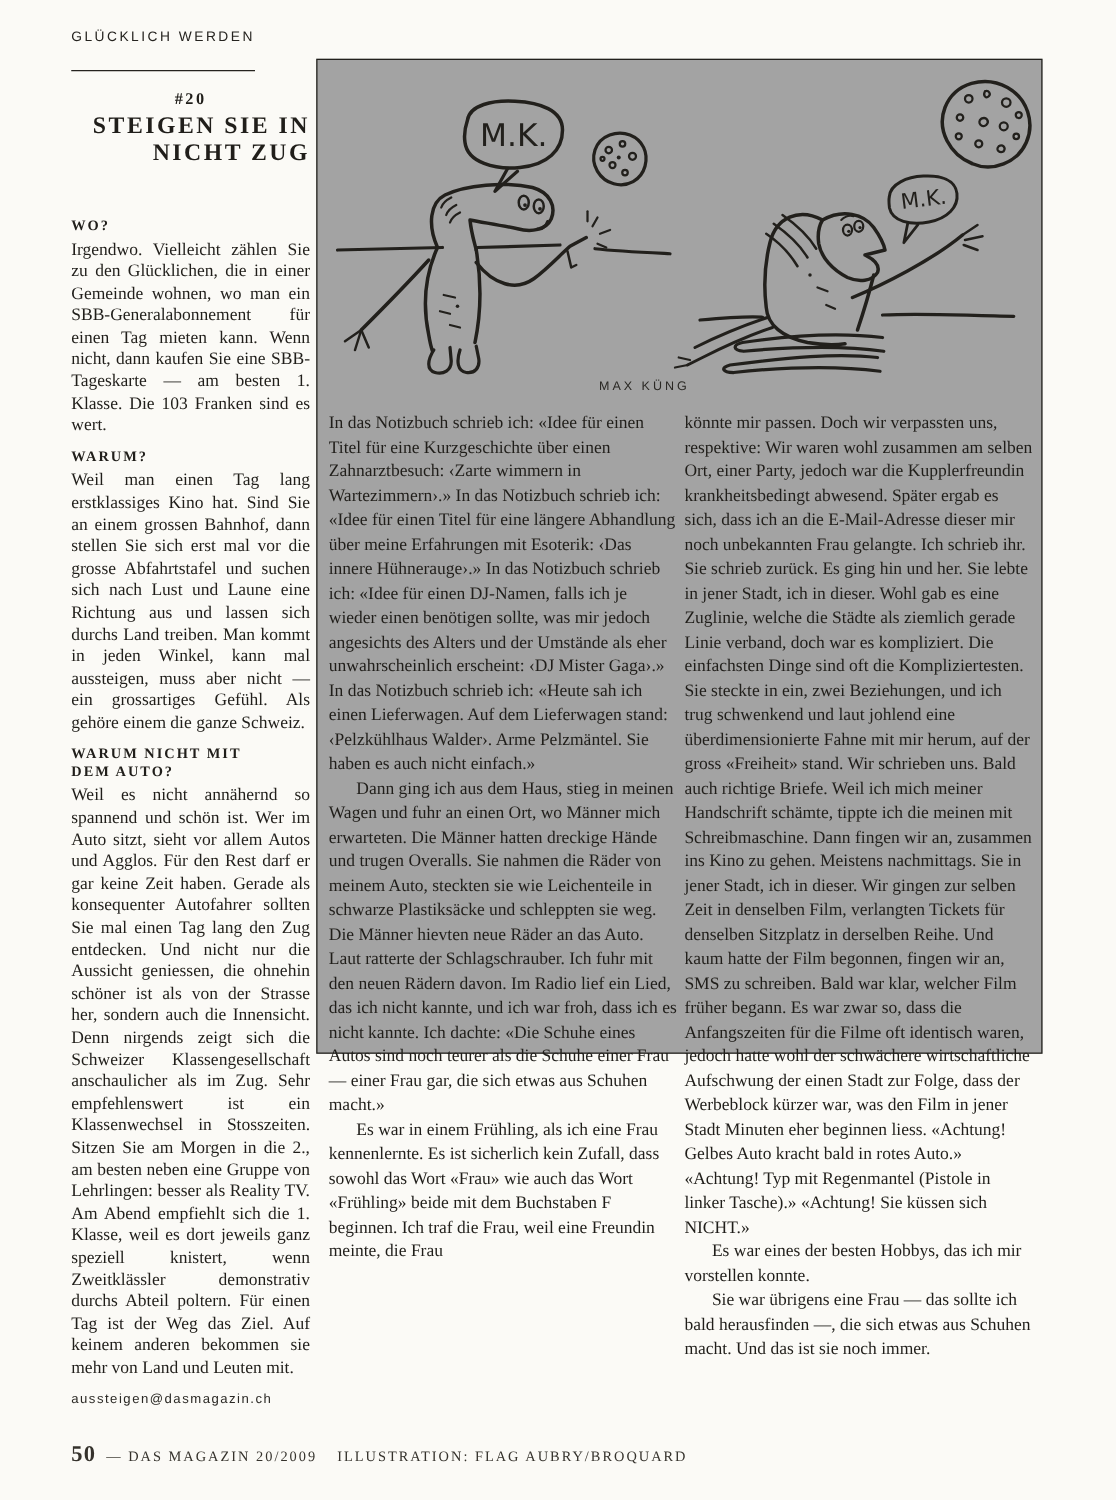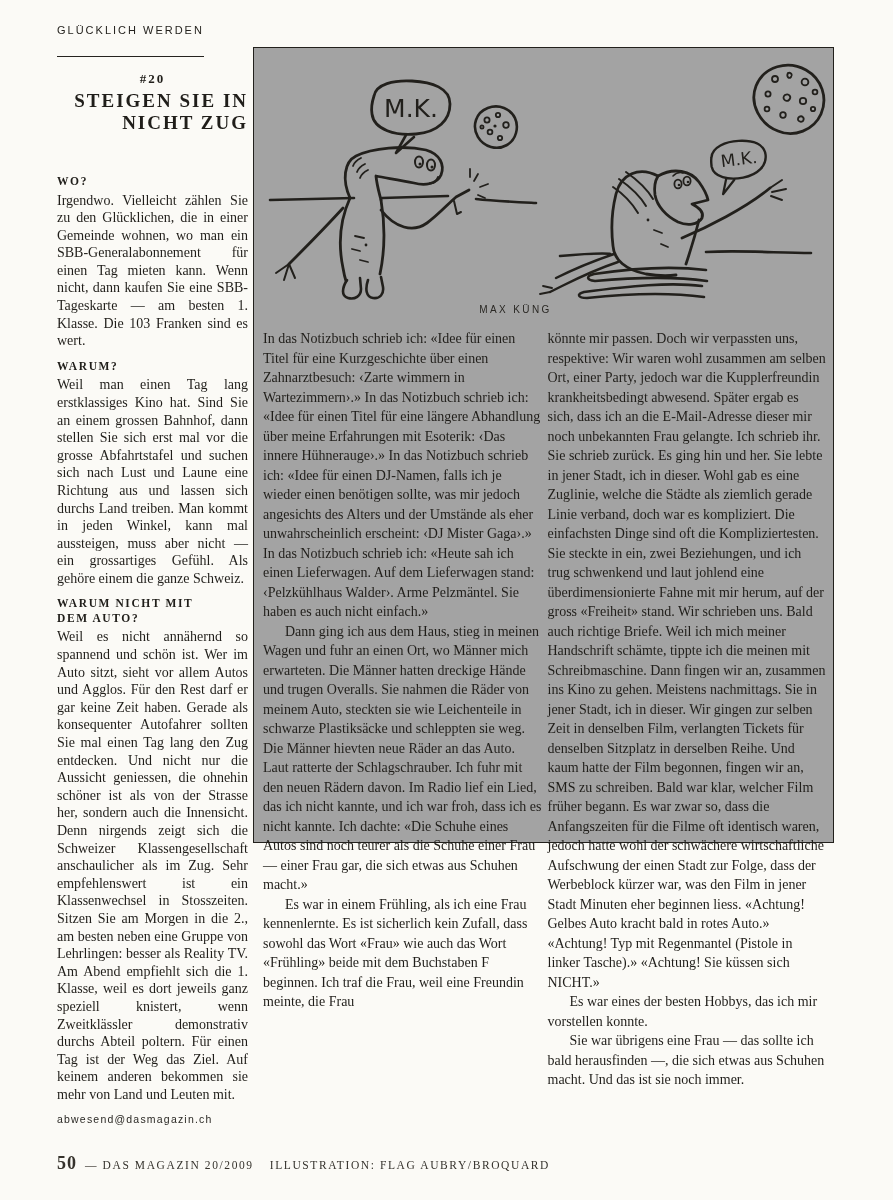--- a/index.html
+++ b/index.html
@@ -87,21 +87,21 @@
     <p class="sec-body">Irgendwo. Vielleicht zählen Sie zu den Glücklichen, die in einer Gemeinde wohnen, wo man ein SBB-Generalabonnement für einen Tag mieten kann. Wenn nicht, dann kaufen Sie eine SBB-Tageskarte — am besten 1. Klasse. Die 103 Franken sind es wert.</p>
   </div>
   <div>
     <div class="sec-head">WARUM?</div>
     <p class="sec-body">Weil man einen Tag lang erstklassiges Kino hat. Sind Sie an einem grossen Bahnhof, dann stellen Sie sich erst mal vor die grosse Abfahrtstafel und suchen sich nach Lust und Laune eine Richtung aus und lassen sich durchs Land treiben. Man kommt in jeden Winkel, kann mal aussteigen, muss aber nicht — ein grossartiges Gefühl. Als gehöre einem die ganze Schweiz.</p>
   </div>
   <div>
     <div class="sec-head">WARUM NICHT MIT DEM AUTO?</div>
     <p class="sec-body">Weil es nicht annähernd so spannend und schön ist. Wer im Auto sitzt, sieht vor allem Autos und Agglos. Für den Rest darf er gar keine Zeit haben. Gerade als konsequenter Autofahrer sollten Sie mal einen Tag lang den Zug entdecken. Und nicht nur die Aussicht geniessen, die ohnehin schöner ist als von der Strasse her, sondern auch die Innensicht. Denn nirgends zeigt sich die Schweizer Klassengesellschaft anschaulicher als im Zug. Sehr empfehlenswert ist ein Klassenwechsel in Stosszeiten. Sitzen Sie am Morgen in die 2., am besten neben eine Gruppe von Lehrlingen: besser als Reality TV. Am Abend empfiehlt sich die 1. Klasse, weil es dort jeweils ganz speziell knistert, wenn Zweitklässler demonstrativ durchs Abteil poltern. Für einen Tag ist der Weg das Ziel. Auf keinem anderen bekommen sie mehr von Land und Leuten mit.</p>
   </div>
-  <div class="email">abwesend@dasmagazin.ch</div>
+  <div class="email">aussteigen@dasmagazin.ch</div>
 </div>
 
 <div class="mainbox">
 
   <div class="illustration">
     <svg width="578" height="252" viewBox="0 0 578 252">
 
       <g class="ink" stroke-width="2.6">
         <path d="M16 152 L100 150"></path>
         <path d="M128 150 L194 148"></path>

